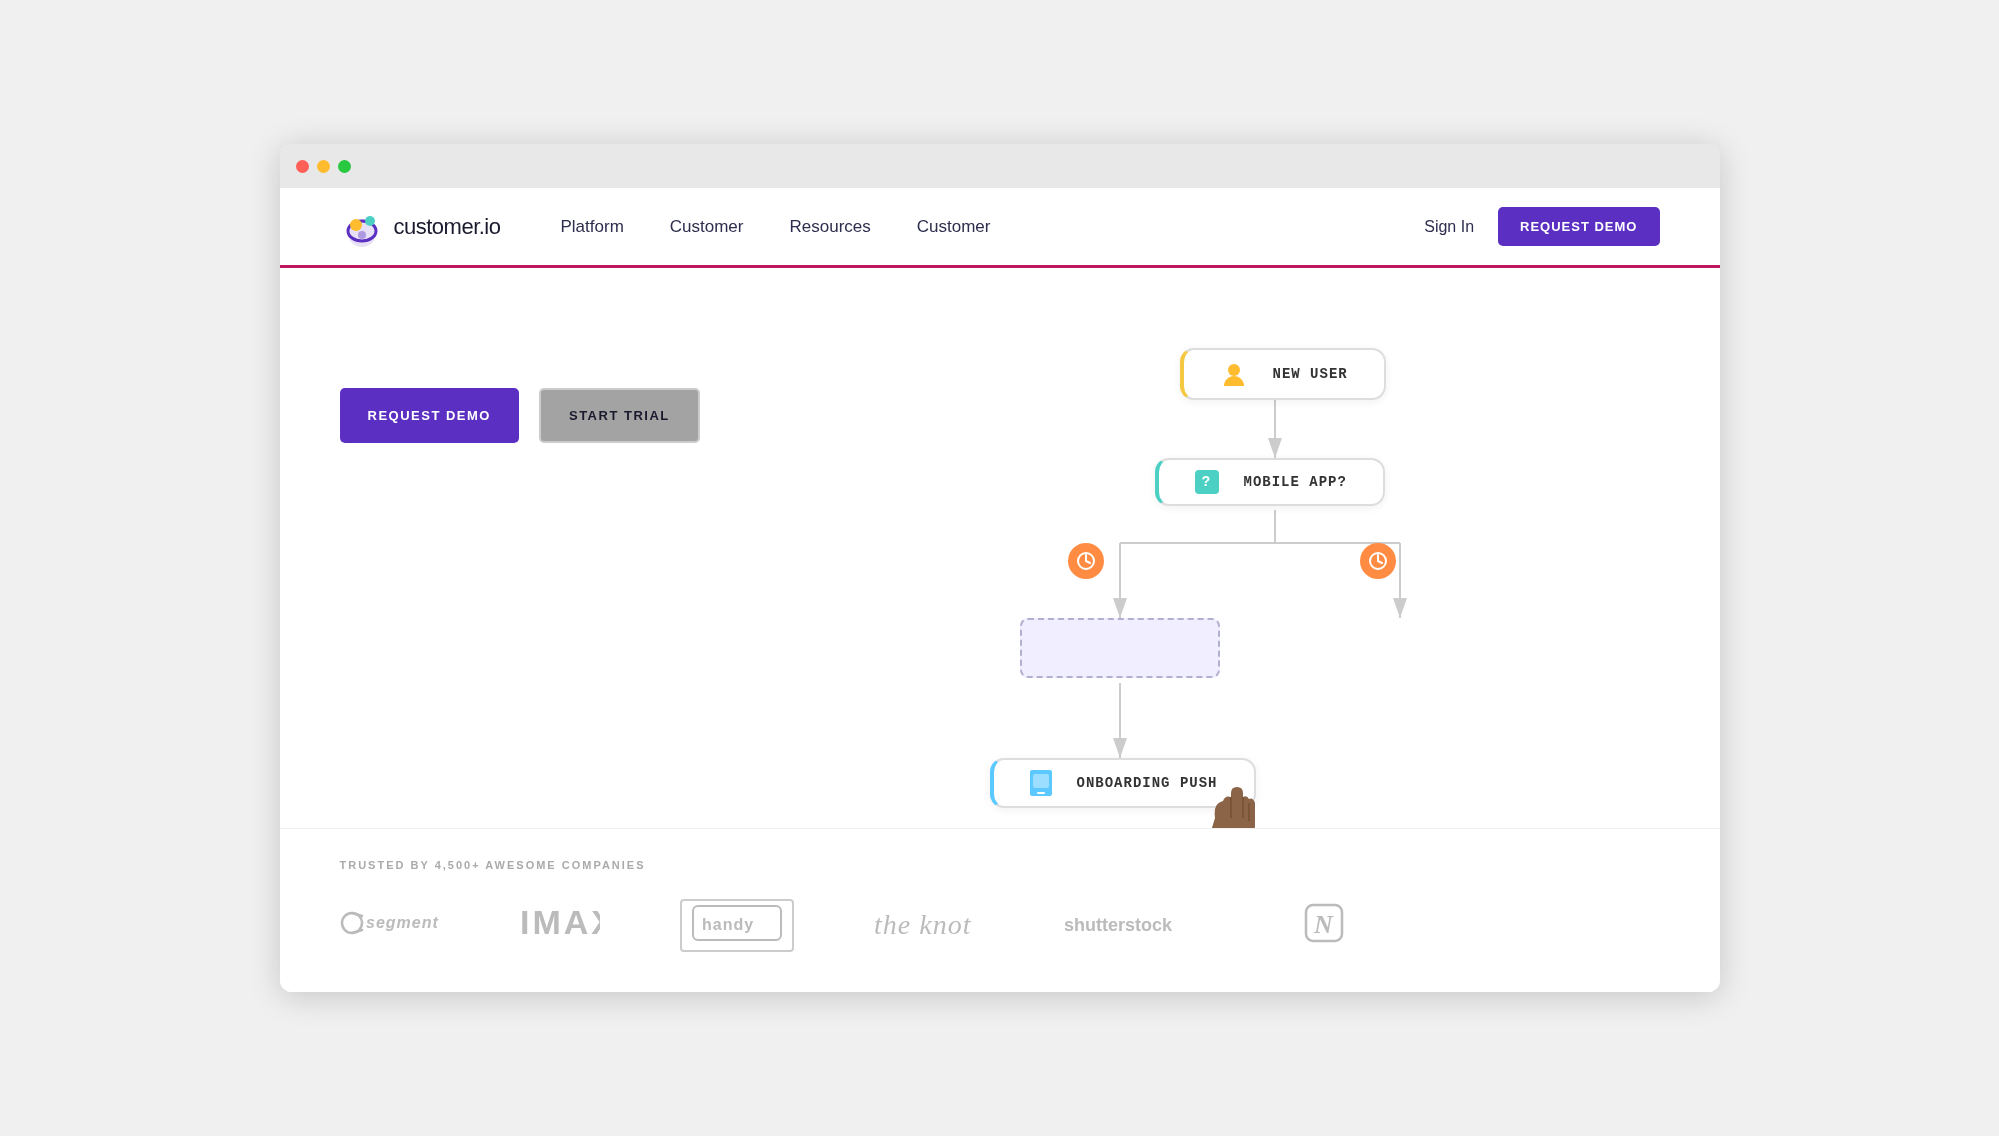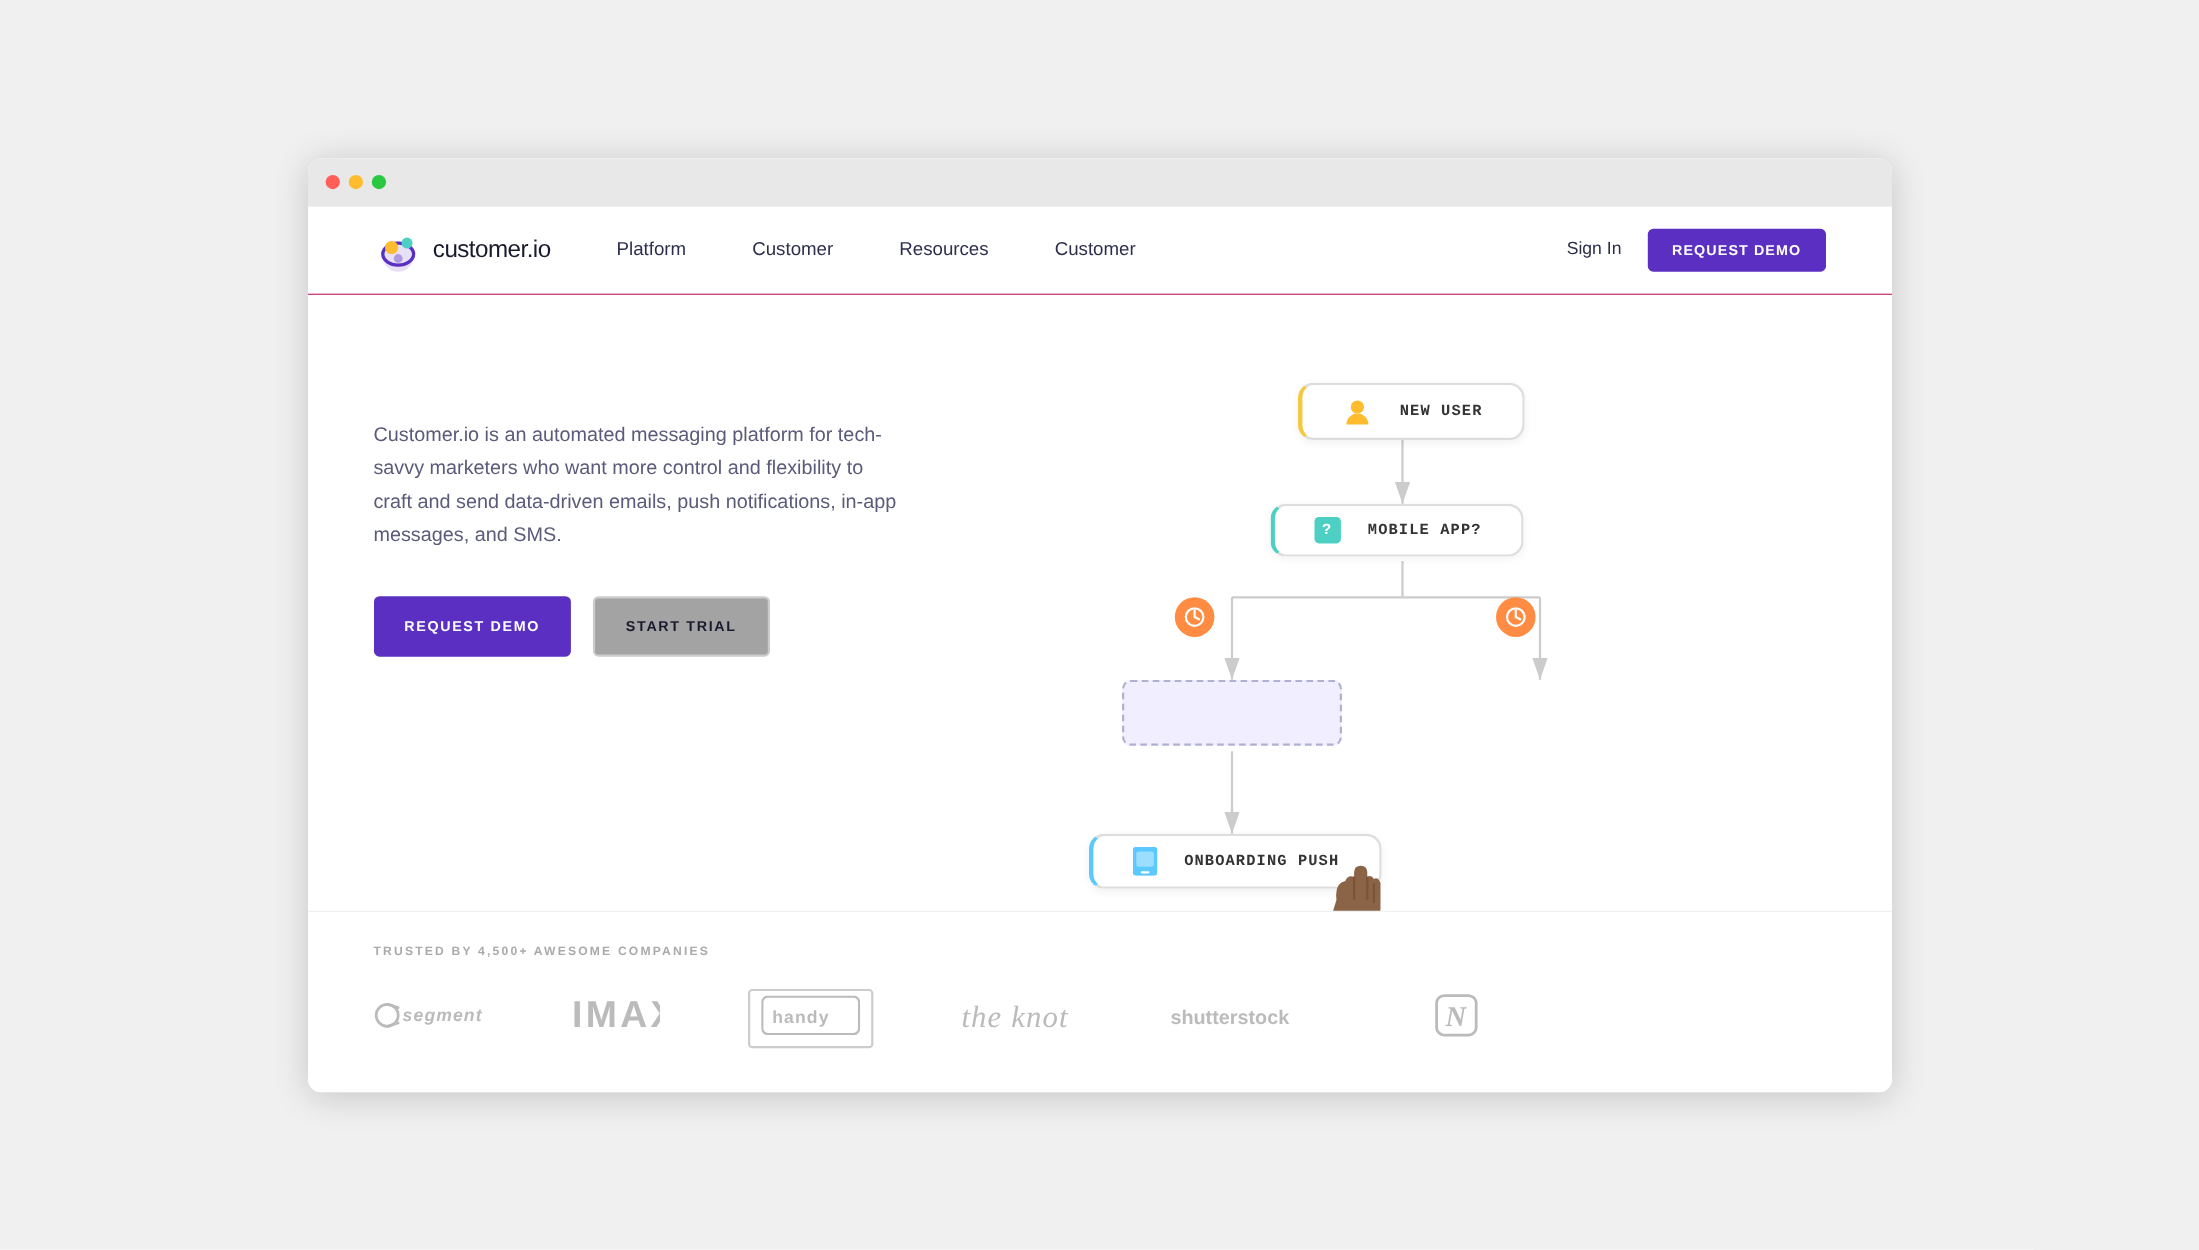--- a/index.html
+++ b/index.html
@@ -36,42 +36,42 @@
       background: #fff;
       min-height: 776px;
     }
 
     
     nav {
       display: flex;
       align-items: center;
       padding: 0 60px;
       height: 80px;
-      border-bottom: 1px solid #be185d;
+      border-bottom: 3px solid #be185d;
     }
     .logo-area {
       display: flex;
       align-items: center;
       gap: 10px;
       margin-right: 60px;
       text-decoration: none;
     }
     .logo-icon {
       width: 44px;
       height: 44px;
     }
     .logo-text {
       font-size: 22px;
       color: #1a1a2e;
       font-weight: 500;
       letter-spacing: -0.5px;
     }
     .nav-links {
       display: flex;
-      gap: 60px;
+      gap: 46px;
       flex: 1;
     }
     .nav-link {
       font-size: 17px;
       color: #2d2d4e;
       text-decoration: none;
       font-weight: 400;
       cursor: pointer;
     }
     .nav-right {
@@ -370,21 +370,20 @@
       </div>
 
       <div class="nav-right">
         <a class="sign-in">Sign In</a>
         <button class="btn-demo-nav">REQUEST DEMO</button>
       </div>
     </nav>
 
     <div class="hero">
       <div class="hero-left">
-        <p class="hero-subtext">Customer.io is an automated messaging platform for tech-savvy marketers who want more control and flexibility to craft and send data-driven emails, push notifications, in-app messages, and SMS.</p>
         <div class="hero-buttons">
           <button class="btn-request-demo">REQUEST DEMO</button>
           <button class="btn-start-trial">START TRIAL</button>
         </div>
       </div>
 
       <div class="hero-right">
         <div class="workflow-container">
 
           <svg class="wf-lines" viewBox="0 0 640 500">

